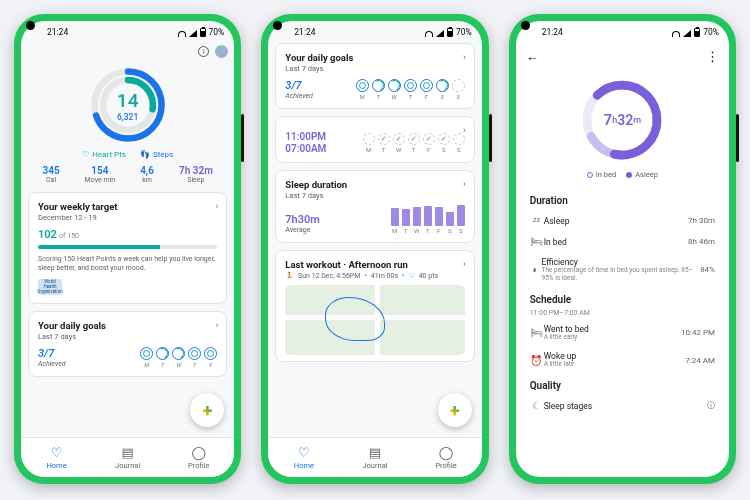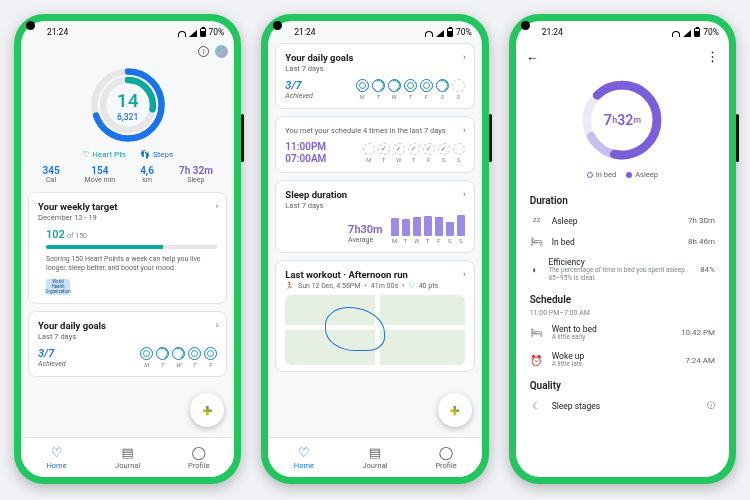--- a/index.html
+++ b/index.html
@@ -83,21 +83,21 @@
 
   .card {
     background:#fff; border:1px solid #e3e3e3;
     border-radius:8px; padding:8px 9px; margin-bottom:7px;
     position:relative;
   }
   .card .title { font-size:9.5px; color:#202124; font-weight:700; }
   .card .sub { font-size:7.5px; color:#5f6368; margin-top:1px; }
   .card .chev { position:absolute; right:8px; top:8px; color:#5f6368; font-size:9px; }
 
-  .wkprog { margin-top:6px;margin-left:8px; }
+  .wkprog { margin-top:6px; }
   .wkprog .txt { font-size:9px; }
   .wkprog .txt b { color:#0aa9a0; font-size:11px; font-weight:600;}
   .bar { height:4px; background:#e6e6e6; border-radius:2px; margin-top:4px;margin-bottom:6px; overflow:hidden; }
   .bar .fill { height:100%; background:#0aa9a0; width:68%; }
   .infoline { font-size:7px; color:#5f6368; line-height:1.3; display:flex; gap:6px;flex-direction:column; }
   .who { width:24px; height:16px; background:#cfe3f7; border-radius:2px; display:flex;align-items:center;justify-content:center;font-size:4.5px;color:#15518a;flex-shrink:0;text-align:center;line-height:1.1;padding:1px; }
 
   .daily-row { display:flex; justify-content:space-between; align-items:flex-end; margin-top:6px;font-style:italic; }
   .achieved { color:#1a73e8; font-size:11px; font-weight:600; }
   .achieved-l { font-size:7px; color:#5f6368; }
@@ -109,21 +109,21 @@
   .wd .l { font-size:6px; color:#80868b; }
 
   .bedtime-row { display:flex; justify-content:space-between; margin-top:6px; align-items:center; }
   .bedtimes { color:#7b5fd9; font-size:10px; font-weight:600; line-height:1.15; }
   .bed-dots { display:flex; gap:3px; }
   .bd { display:flex; flex-direction:column; align-items:center; gap:1px; }
   .bd .c { width:12px; height:12px; border-radius:50%; border:1px dashed #c9c9c9; display:flex;align-items:center;justify-content:center; font-size:7px; color:#7b5fd9; }
   .bd .l { font-size:6px; color:#80868b; }
 
   .sleep-avg { color:#7b5fd9; font-size:11px; font-weight:600; }
-  .sleep-row { display:flex; justify-content:flex-end; align-items:flex-end; margin-top:5px;gap:8px; }
+  .sleep-row { display:flex; justify-content:space-between; align-items:flex-end; margin-top:5px;gap:8px; }
   .bars { display:flex; gap:3px; align-items:flex-end; }
   .bars .col { display:flex;flex-direction:column;align-items:center;gap:1px;}
   .bars .b { width:8px; background:#9c8ae6; border-radius:1px; }
   .bars .l { font-size:6px; color:#80868b; }
 
   .map { height:70px; border-radius:6px; margin-top:5px; background:#e5efe2; position:relative; overflow:hidden; }
   .map .road { position:absolute; background:#fdfdfd; }
   .map .route { position:absolute; border:1.5px solid #1a73e8; border-radius:40% 60% 30% 50%; width:60px;height:44px; left:40px; top:12px; background:transparent; }
   .map-sub { font-size:7px; color:#5f6368; display:flex; gap:4px; margin-top:2px;}
 
@@ -145,21 +145,21 @@
   .sleep-ring .center .m { color:#7b5fd9; font-size:14px; font-weight:600; }
   .sleep-ring .center .u { font-size:9px; color:#7b5fd9; }
 
   .sleep-legend { display:flex; justify-content:center; gap:10px; font-size:7.5px; color:#5f6368; padding:3px 0 10px;}
   .dot { width:6px;height:6px;border-radius:50%;display:inline-block;margin-right:3px;vertical-align:middle;}
   .dot.bed { border:1px solid #7b5fd9; }
   .dot.asleep { background:#7b5fd9; }
 
   .sect { padding:0 14px; }
   .sect h3 { font-size:10px; font-weight:600; color:#202124; margin:6px 0 4px; }
-  .row3 { display:flex; align-items:center; gap:8px; padding:5px 0; font-size:8.5px; color:#202124; }
+  .row3 { display:flex; align-items:center; padding:5px 0; font-size:8.5px; color:#202124; }
   .row3 .ic { width:14px; text-align:center; color:#5f6368; font-size:10px; }
   .row3 .val { margin-left:auto; color:#5f6368; font-size:8px; }
   .row3 .sub { font-size:6.5px; color:#80868b; display:block; line-height:1.2; }
   .sched-sub { font-size:7px; color:#80868b; padding-bottom:2px; }
 
   .wifi-ico,.sig-ico,.batt-ico { display:inline-block; }
   .sig-ico { width:0;height:0;border-style:solid;border-width:0 0 7px 8px;border-color:transparent transparent #000 transparent;}
   .wifi-ico { width:8px;height:6px;border-radius:8px 8px 0 0;border:1.5px solid #000;border-bottom:none;}
   .batt-ico { width:6px;height:9px;border:1px solid #000;border-radius:1px;position:relative;}
   .batt-ico::before{content:"";position:absolute;top:-2px;left:1px;width:3px;height:1px;background:#000;}
@@ -344,21 +344,20 @@
             <div class="wd">
                 <div class="c" style="border-style:dashed;border-color:#c9c9c9"></div>
                 <div class="l">S</div>
               </div>
           </div>
         </div>
       </div>
 
       <div class="card">
         <span class="chev">›</span>
-        <div class="sub">You met your schedule 4 times in the last 7 days</div>
         <div class="bedtime-row">
           <div class="bedtimes">
             <div>11:00PM</div>
             <div>07:00AM</div>
           </div>
           <div class="bed-dots">
             <div class="bd">
                 <div class="c"></div>
                 <div class="l">M</div>
               </div>

